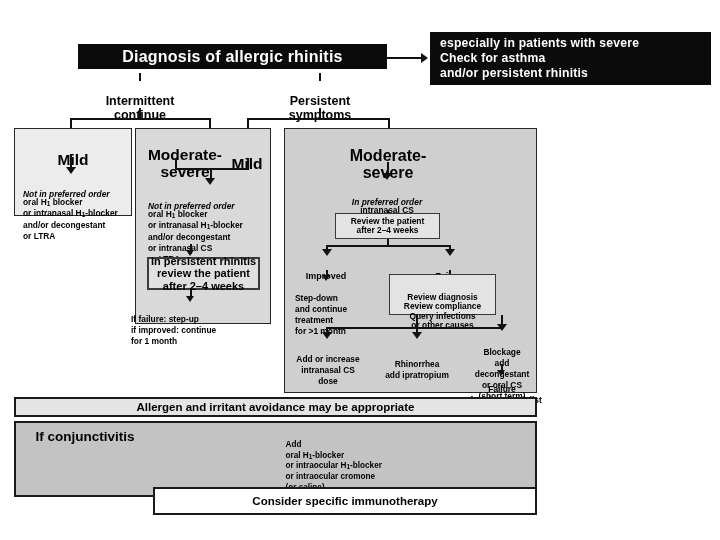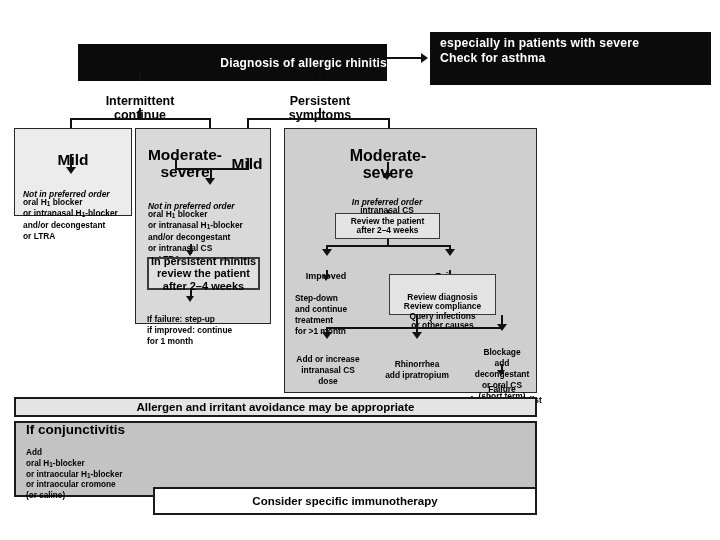--- a/index.html
+++ b/index.html
@@ -62,27 +62,28 @@
          border-top:7.5px solid #111;}
   .arrowright{position:absolute;width:0;height:0;
          border-top:5px solid transparent;border-bottom:5px solid transparent;
          border-left:7px solid #111;}
 </style>
 </head>
 <body>
 
 <div id="canvas">
 
-  <div class="abs blackbox" style="left:78px;top:44px;width:309px;height:37px;font-size:12px;justify-content:flex-end;">
+  <div class="abs blackbox" style="left:78px;top:44px;width:309px;height:25px;font-size:16px;">
     <span>Diagnosis of allergic rhinitis</span>
   </div>
 
   <div class="abs blackbox left" style="left:430px;top:32px;width:281px;height:53px;font-size:12.2px;padding:4px 6px 4px 10px;flex-direction:column;line-height:1.22;">
     <span>especially in patients with severe</span>
     <span>Check for asthma</span>
+    <span>and/or persistent rhinitis</span>
   </div>
 
   <div class="hline" style="left:387px;top:57px;width:36px;"></div>
   <div class="arrowright" style="left:421px;top:53px;"></div>
 
   <div class="lbl branchlbl" style="left:85px;top:81px;width:110px;">
     <span>Intermittent
 continue</span>
   </div>
   <div class="lbl branchlbl" style="left:265px;top:81px;width:110px;">
@@ -152,21 +153,21 @@
 
   <div class="abs innerbox strong" style="left:147px;top:257px;width:113px;height:33px;font-size:11px;">
     <span style="white-space:pre-line;">In persistent rhinitis
 review the patient
 after 2–4 weeks</span>
   </div>
 
   <div class="vline" style="left:190px;top:290px;height:9px;"></div>
   <div class="arrow" style="left:186px;top:296px;"></div>
 
-  <div class="abs body" style="left:147px;top:303px;width:124px;">
+  <div class="abs body" style="left:131px;top:303px;width:124px;">
     <span>If failure: step-up
 if improved: continue
 for 1 month</span>
   </div>
 
   <div class="abs panel panel-c" style="left:284px;top:128px;width:253px;height:265px;"></div>
 
   <div class="lbl tier" style="left:330px;top:131px;width:116px;font-size:16px;">
     <span>Moderate-
 severe</span>
@@ -253,21 +254,21 @@
 
   <div class="abs bodyc" style="left:447px;top:373px;width:110px;">
     <span>Failure
 referral to specialist</span>
   </div>
 
   <div class="abs bar bar-light" style="left:14px;top:397px;width:523px;height:20px;font-size:11.5px;">
     <span>Allergen and irritant avoidance may be appropriate</span>
   </div>
 
-  <div class="abs bar bar-mid" style="left:14px;top:421px;width:523px;height:76px;flex-direction:column;padding-top:6px;">
+  <div class="abs bar bar-mid" style="left:14px;top:421px;width:523px;height:76px;flex-direction:row;padding-top:6px;">
     <div style="font-size:13.5px;font-weight:bold;text-align:left;width:240px;margin-left:10px;">
       <span>If conjunctivitis</span>
     </div>
     <div style="font-size:8.2px;font-weight:bold;line-height:1.32;text-align:left;white-space:pre-line;width:240px;margin-left:10px;">
       <span>Add
    oral H<span class="sub">1</span>-blocker
    or intraocular H<span class="sub">1</span>-blocker
    or intraocular cromone
    (or saline)</span>
     </div>

